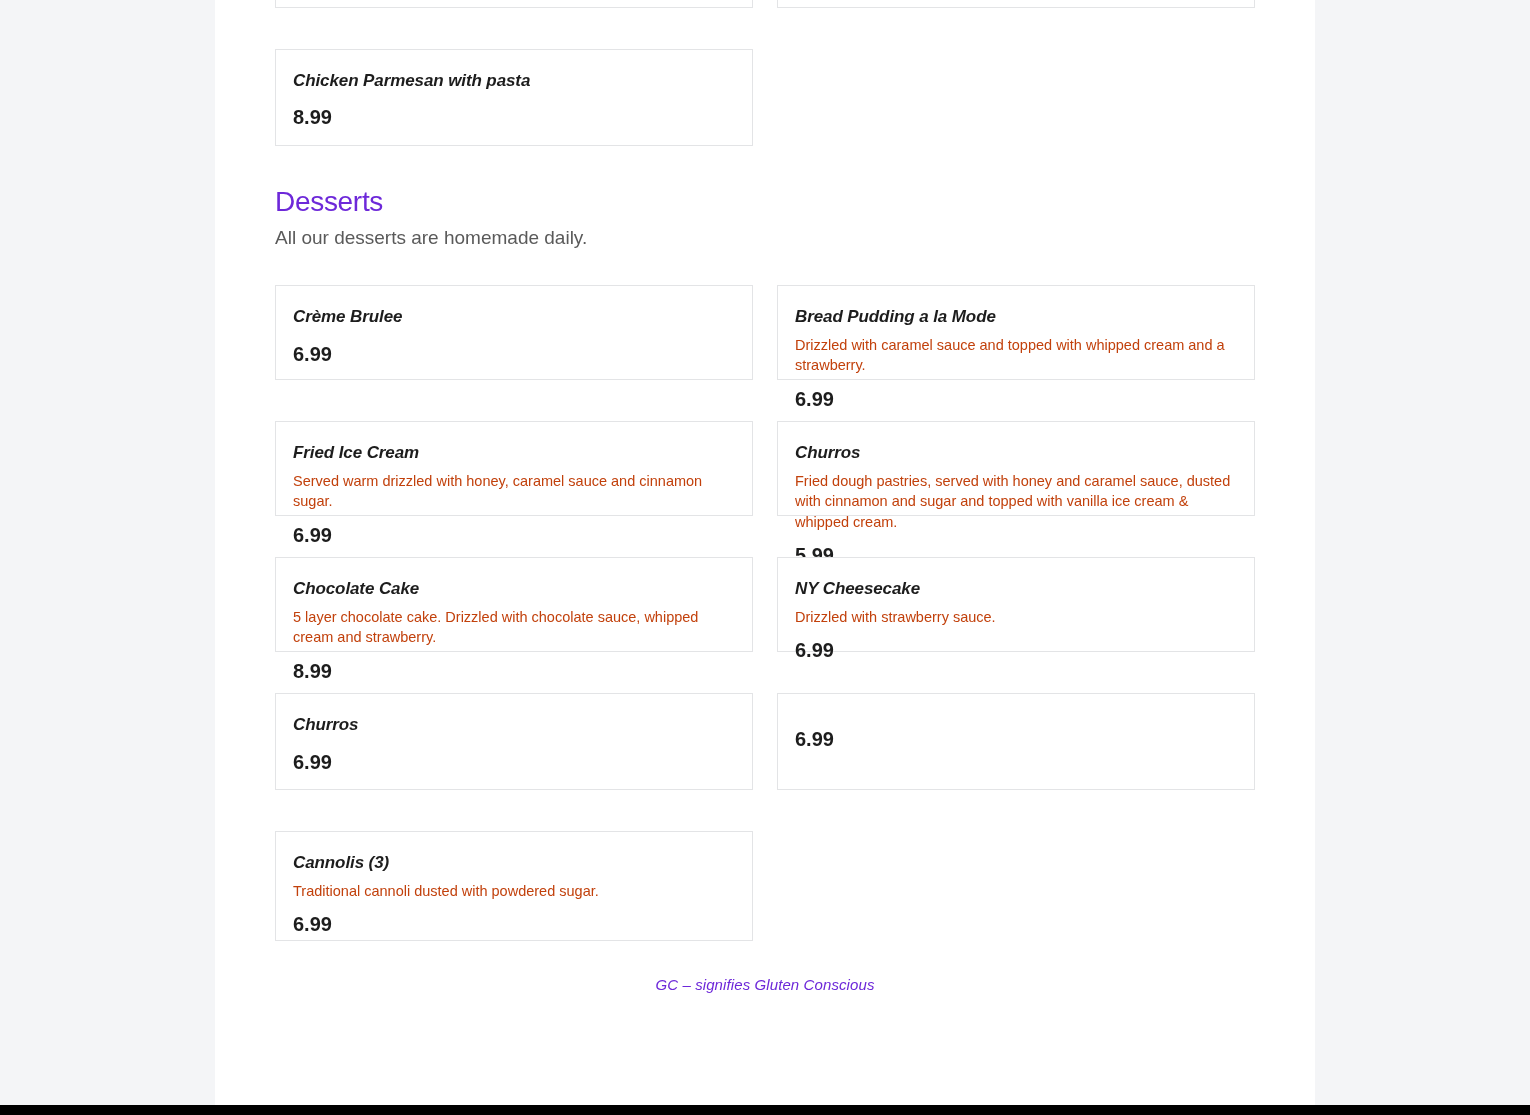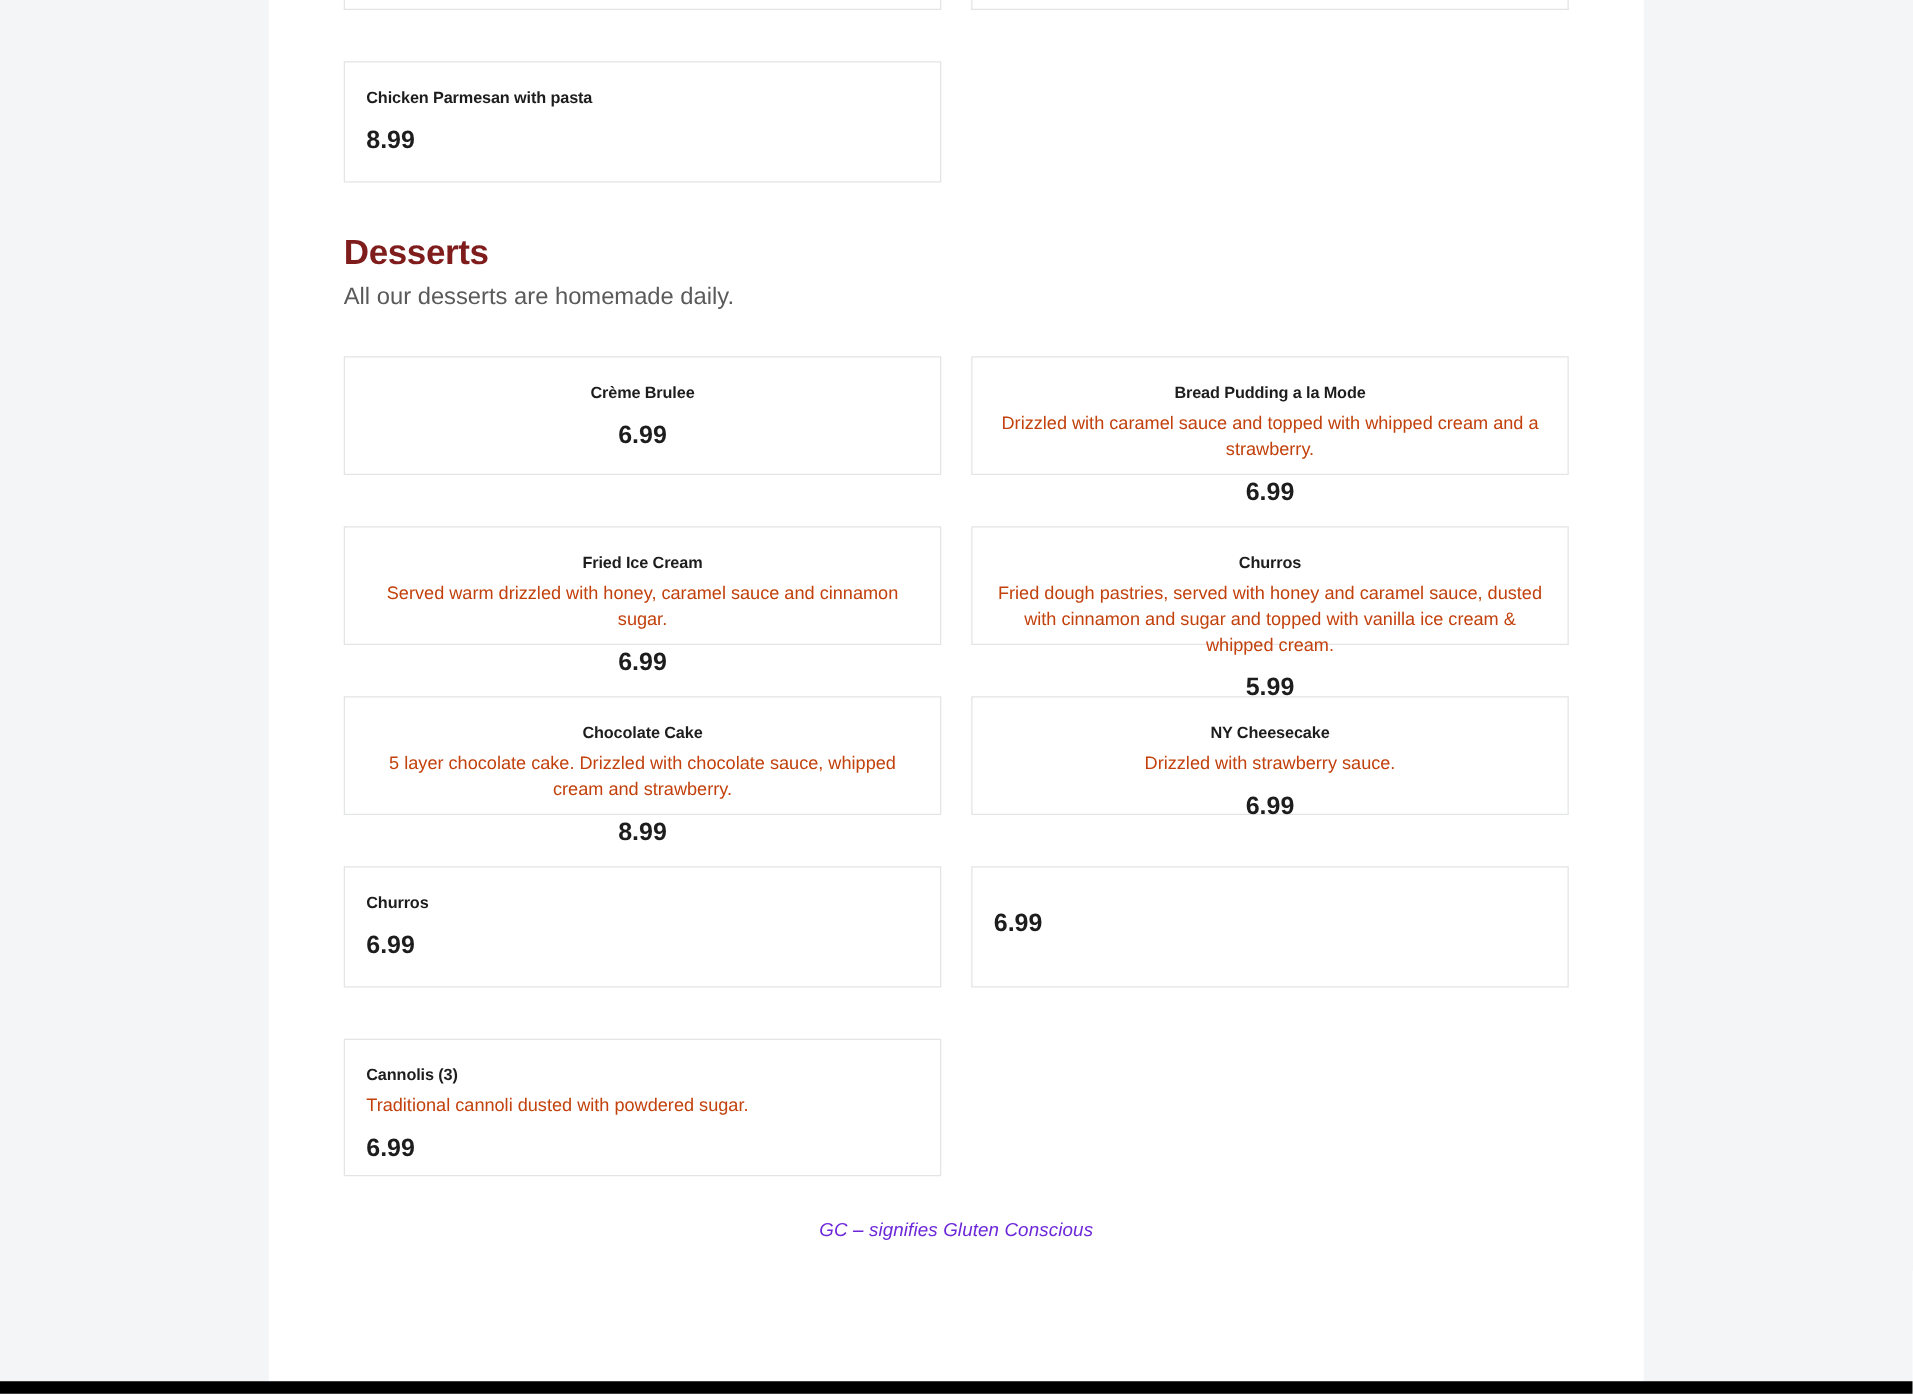--- a/index.html
+++ b/index.html
@@ -53,32 +53,33 @@
     width: 478px;
     flex: 0 0 478px;
   }
 
   .card {
     background: #ffffff;
     border: 1px solid #e3e4e6;
     padding: 20px 17px 20px 17px;
     position: relative;
   }
-  .card.h-tall   { height: 95px; text-align: center; }
+  .card.h-tall   { height: 95px; }
   .card.h-mid    { height: 131px; }
   .card.h-short  { height: 97px; }
   .card.h-cut    { height: 8px; padding: 0; border-top: none; }
 
   .item-name {
-    font-size: 13px;
+    font-size: 17px;
     font-weight: bold;
     color: #1d1d1d;
     line-height: 1.3;
     margin: 0 0 0 0;
     letter-spacing: -0.1px;
+    font-style: italic;
   }
   .item-desc {
     font-size: 14.5px;
     color: #c2410c;
     line-height: 1.42;
     margin: 6px 0 0 0;
     font-weight: normal;
   }
   .item-price {
     font-size: 20px;
@@ -88,22 +89,22 @@
   }
   .item-desc + .item-price { margin-top: 12px; }
 
   
   .section-block {
     margin-top: 35px;
     margin-bottom: 35px;
   }
   .section-title {
     font-size: 28px;
-    font-weight: bold;
-    color: #7f1d1d;
+    font-weight: normal;
+    color: #6d28d9;
     margin: 0 0 8px 0;
     letter-spacing: -0.3px;
     line-height: 1.1;
   }
   .section-sub {
     font-size: 19px;
     color: #5a5a5a;
     margin: 0;
     line-height: 1.3;
   }

